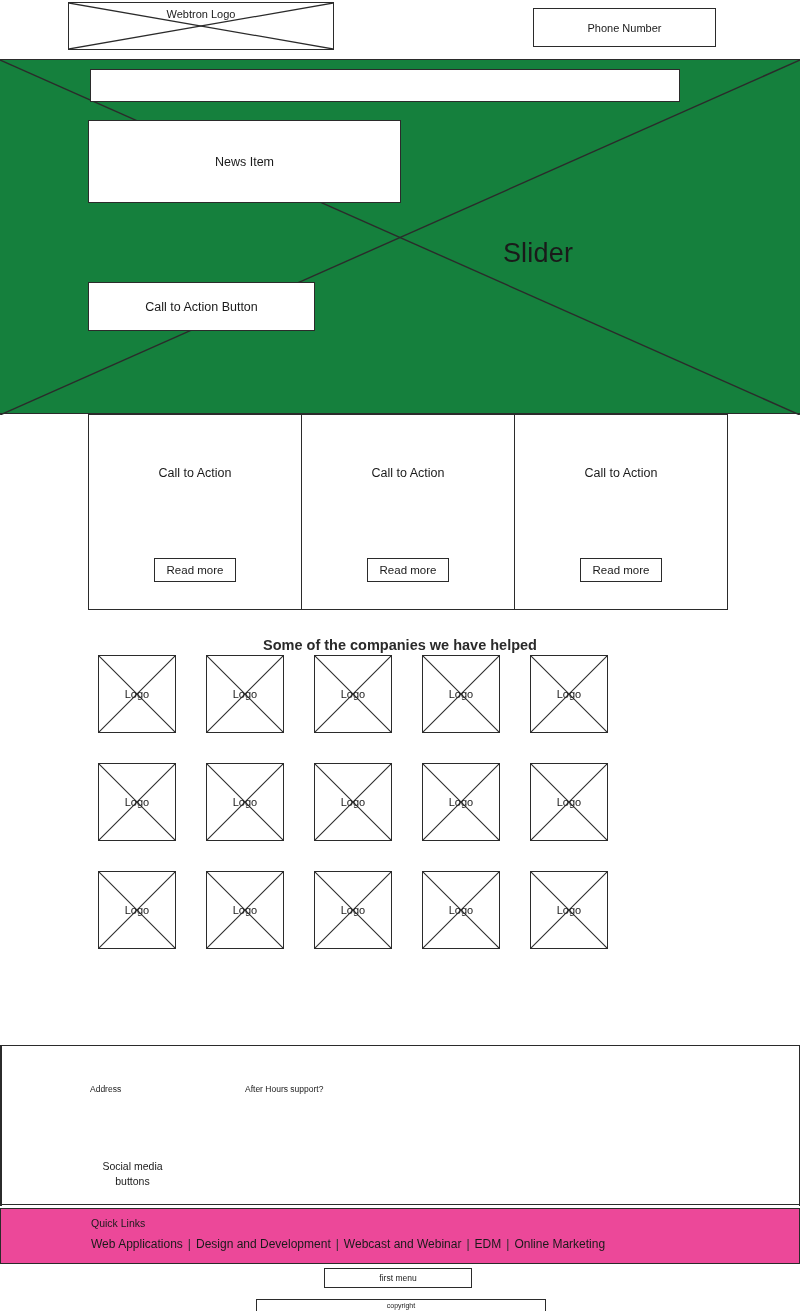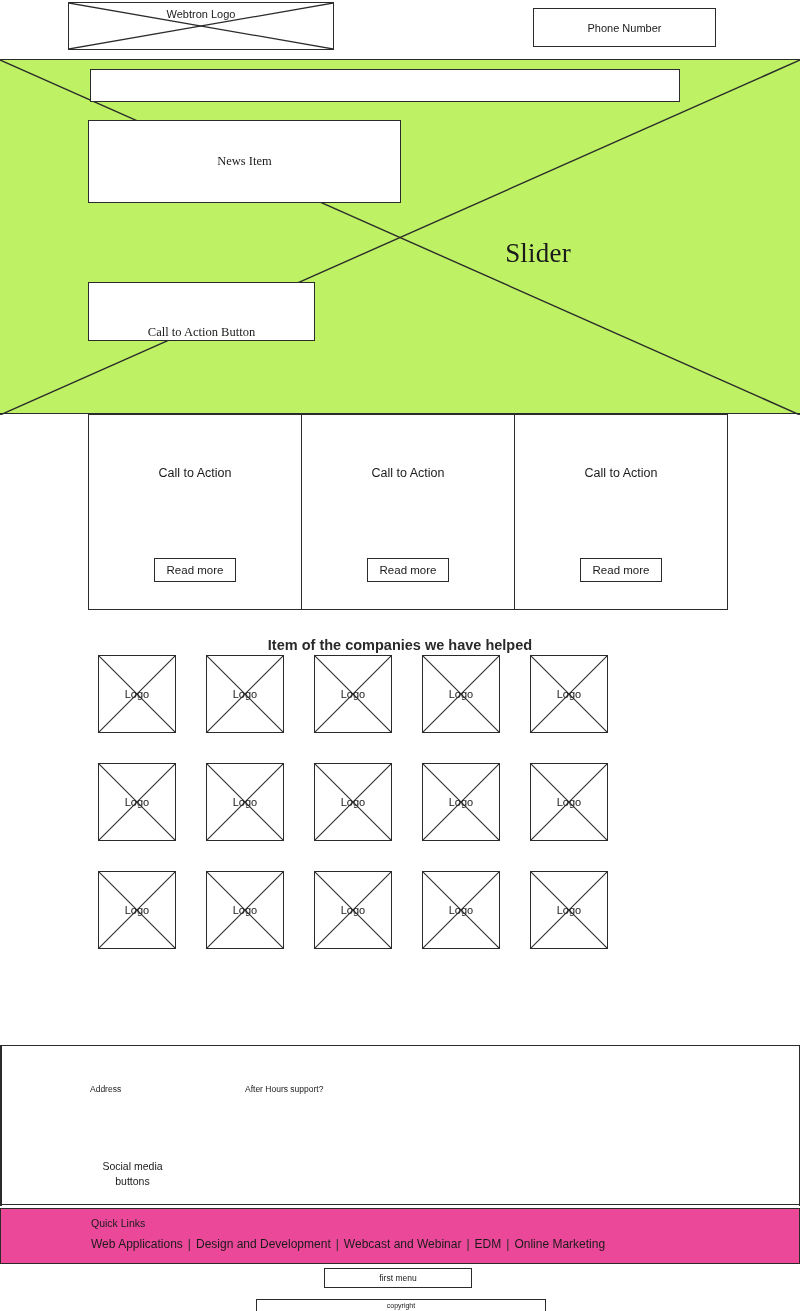--- a/index.html
+++ b/index.html
@@ -48,35 +48,33 @@
   #phone-box {
     left: 533px; top: 8px; width: 183px; height: 39px;
     font-size: 11px;
   }
 
   
   #slider {
     left: 0px; top: 59px; width: 800px; height: 355px;
     border-top: 1.5px solid #2b2b2b;
     border-bottom: 1.5px solid #2b2b2b;
-    background: #bef264;
-    font-family: Liberation Serif, serif;
+    background: #15803d;
   }
   #slider-cross { position: absolute; left: 0; top: 0; width: 800px; height: 355px; }
   #nav-bar {
     left: 90px; top: 9px; width: 590px; height: 33px;
   }
   #news-item {
     left: 88px; top: 60px; width: 313px; height: 83px;
     font-size: 12.5px;
   }
   #cta-button-hero {
-    left: 88px; top: 222px; width: 227px; height: 59px;
+    left: 88px; top: 222px; width: 227px; height: 49px;
     font-size: 12.5px;
-    align-items: flex-end;
   }
   #slider-label {
     left: 430px; top: 168px; width: 216px; height: 50px;
     font-size: 27px; font-weight: 400; letter-spacing: .2px;
   }
 
   
   #cta-row {
     left: 88px; top: 414px; width: 640px; height: 196px;
     border: 1.5px solid #2b2b2b;
@@ -253,21 +251,21 @@
     <div class="cta-col">
       <div class="cta-title">Call to Action</div>
       <button class="read-more">Read more</button>
     </div>
     <div class="cta-col">
       <div class="cta-title">Call to Action</div>
       <button class="read-more">Read more</button>
     </div>
   </div>
 
-  <div class="abs" id="companies-heading">Item of the companies we have helped</div>
+  <div class="abs" id="companies-heading">Some of the companies we have helped</div>
 
   <div class="abs" id="logo-grid">
 
     <div class="logo-cell">
       <div class="xcross">
           <svg viewBox="0 0 76 76" preserveAspectRatio="none">
             <line x1="0" y1="0" x2="76" y2="76" stroke="#2b2b2b" stroke-width="1.1"></line>
             <line x1="76" y1="0" x2="0" y2="76" stroke="#2b2b2b" stroke-width="1.1"></line>
           </svg>
         </div>

